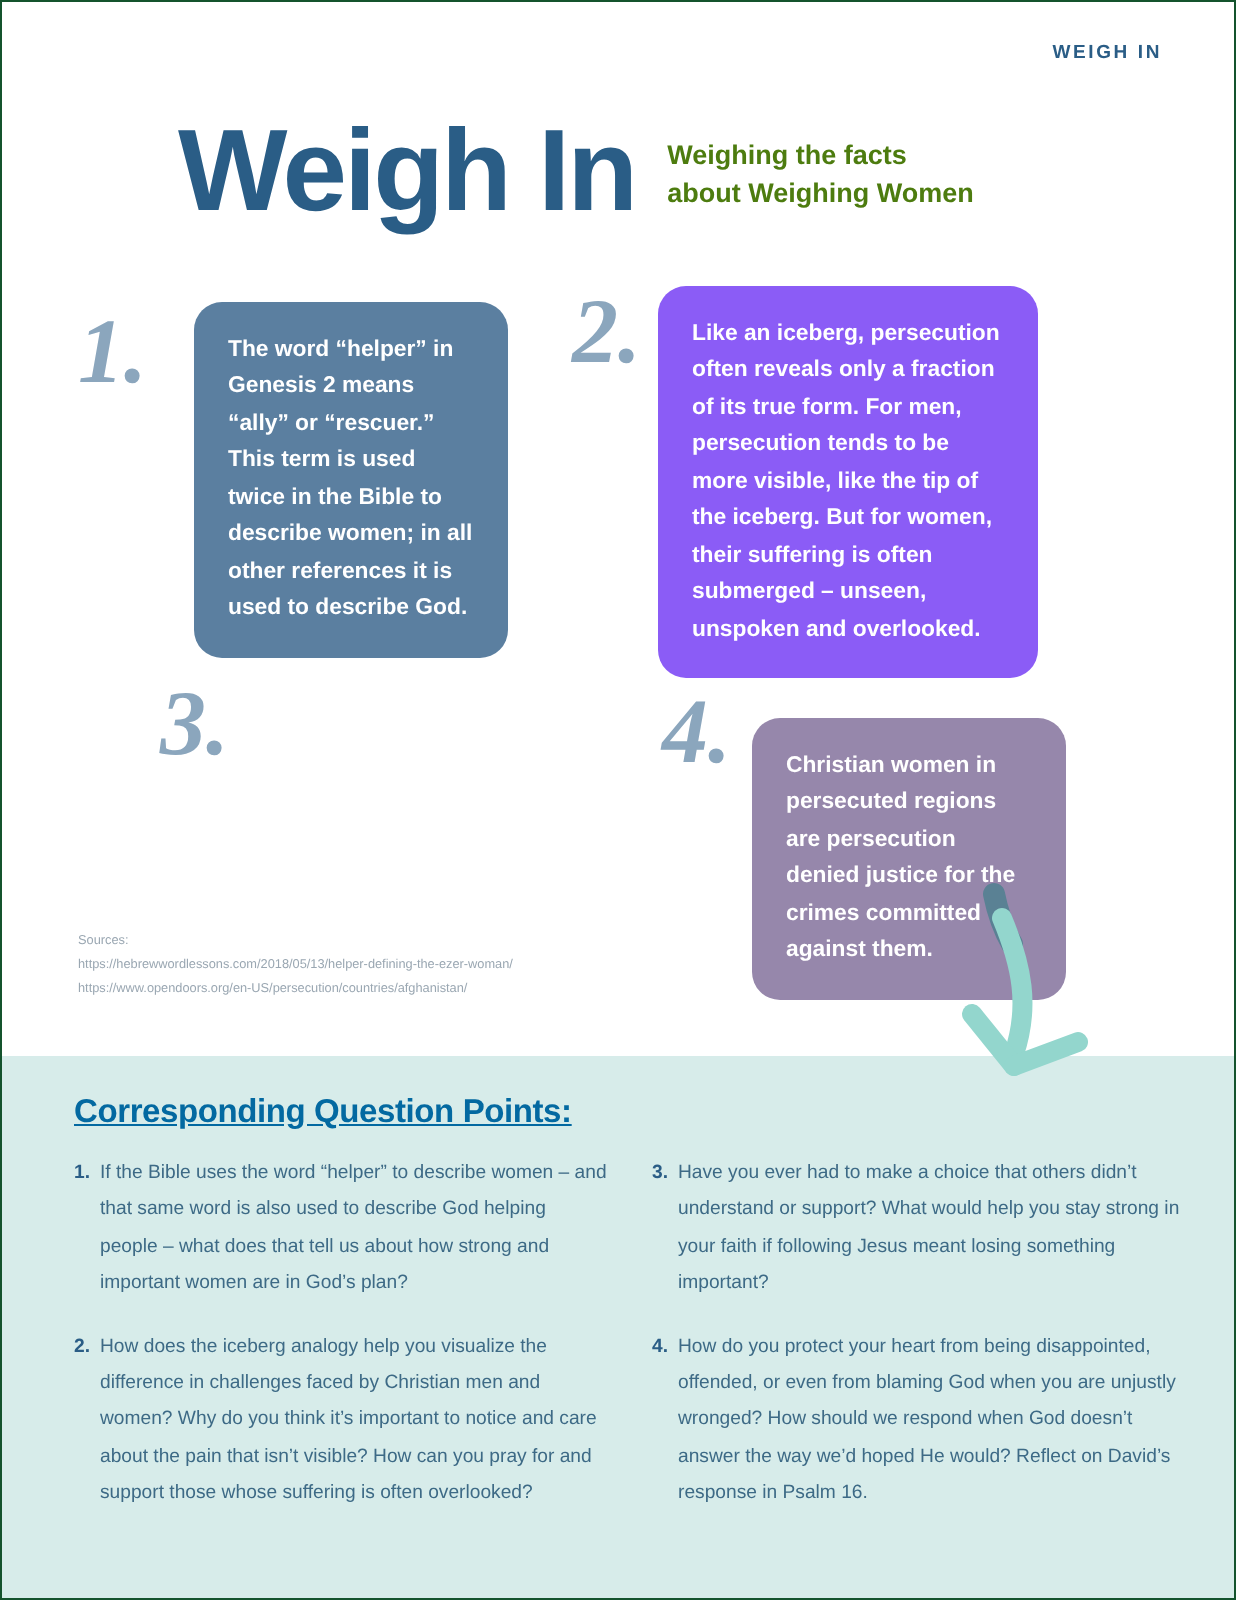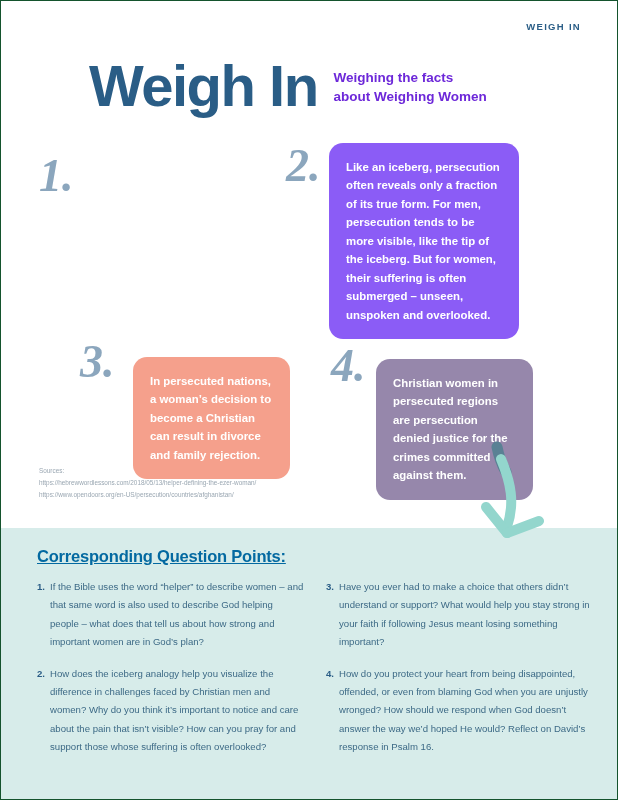--- a/index.html
+++ b/index.html
@@ -45,21 +45,21 @@
     color: #2a5d86;
     letter-spacing: -1.5px;
     white-space: nowrap;
   }
   .subtitle {
     margin-left: 16px;
     margin-bottom: 6px;
     font-size: 13.5px;
     font-weight: bold;
     line-height: 1.38;
-    color: #6d28d9;
+    color: #4d7c0f;
     white-space: nowrap;
   }
 
   
   .card {
     position: absolute;
     border-radius: 14px;
     box-sizing: border-box;
     color: #ffffff;
     font-size: 11.4px;
@@ -163,26 +163,26 @@
 
   <div class="title-block">
     <div class="big-title">Weigh In</div>
     <div class="subtitle">
       <div>Weighing the facts</div>
       <div>about Weighing Women</div>
     </div>
   </div>
 
   <div class="num" id="num1">1.</div>
+  <div class="card" id="card1" style="background: rgb(91, 127, 160);">The word “helper” in Genesis 2 means “ally” or “rescuer.” This term is used twice in the Bible to describe women; in all other references it is used to describe God.</div>
 
   <div class="num" id="num2">2.</div>
   <div class="card" id="card2" style="background: #8b5cf6;">Like an iceberg, persecution often reveals only a fraction of its true form. For men, persecution tends to be more visible, like the tip of the iceberg. But for women, their suffering is often submerged – unseen, unspoken and overlooked.</div>
 
   <div class="num" id="num3">3.</div>
-  <div class="card" id="card3" style="background: rgb(245, 160, 140);">In persecuted nations, a woman’s decision to become a Christian can result in divorce and family rejection.</div>
 
   <div class="num" id="num4">4.</div>
   <div class="card" id="card4" style="background: rgb(150, 135, 171);">Christian women in persecuted regions are persecution denied justice for the crimes committed against them.</div>
 
   <svg class="arrow-svg" width="110" height="120" viewBox="0 0 110 120">
     <path id="arrow-shadow" d="M 26 6 C 28 16, 31 24, 35 31" fill="none" stroke-linecap="round" stroke-width="11" stroke="#5a8194"></path>
     <path id="arrow-body" d="M 30 18 C 40 42, 44 62, 36 86" fill="none" stroke-linecap="round" stroke-width="10" stroke="#93d6cd"></path>
     <path id="arrow-head-left" d="M 36 92 L 15 66" fill="none" stroke-linecap="round" stroke-width="10" stroke="#93d6cd"></path>
     <path id="arrow-head-right" d="M 36 92 L 68 80" fill="none" stroke-linecap="round" stroke-width="10" stroke="#93d6cd"></path>
   </svg>

